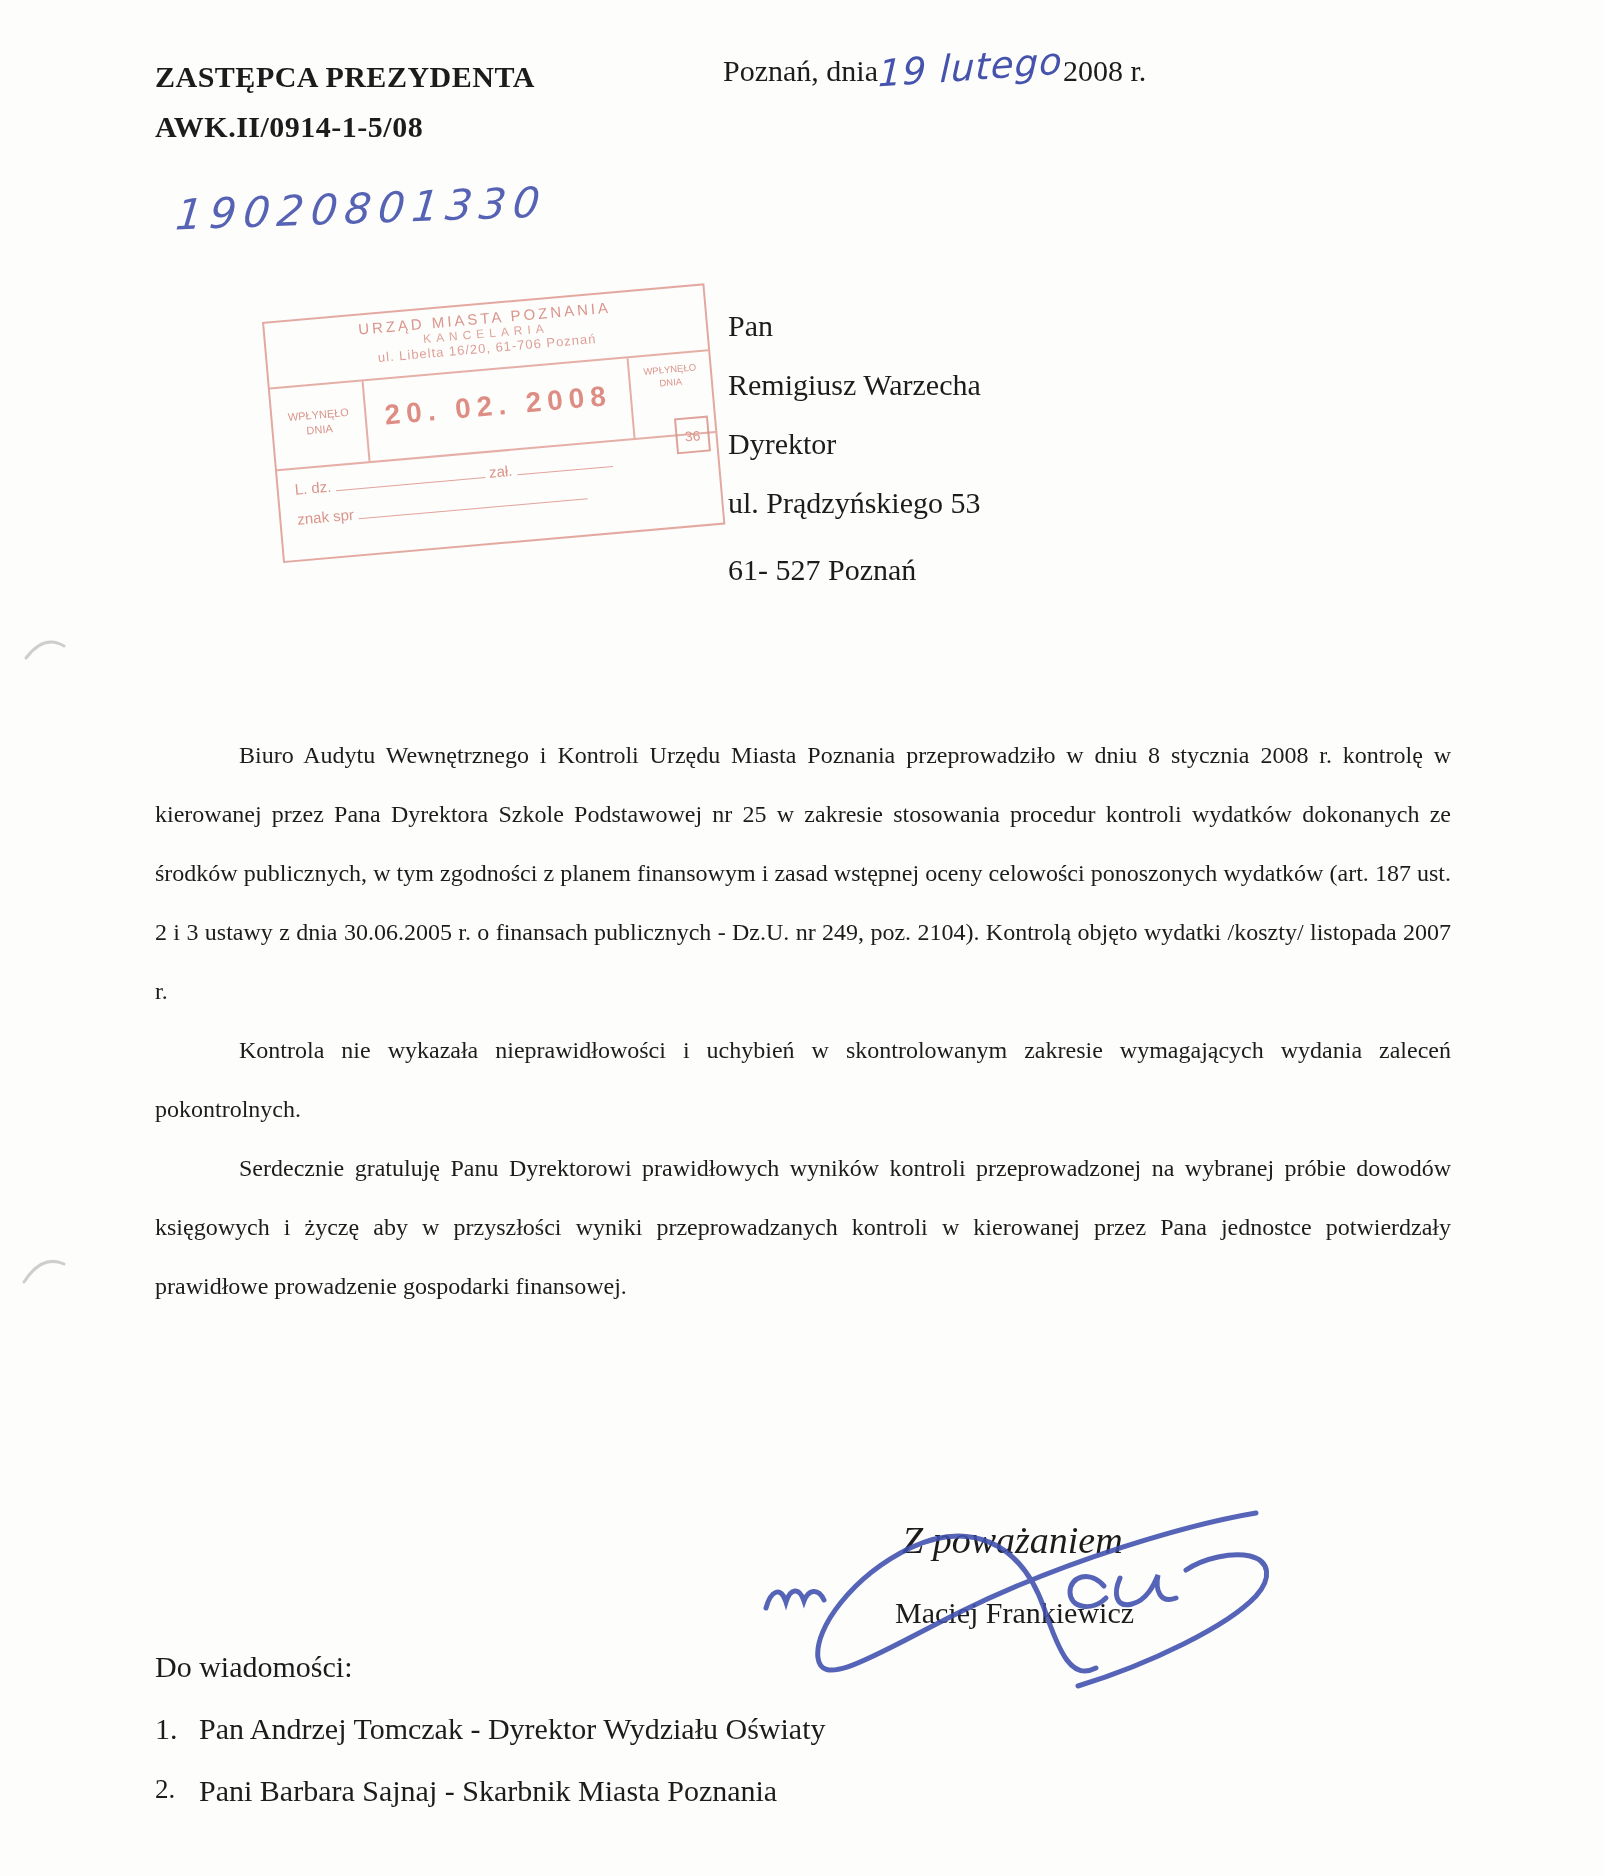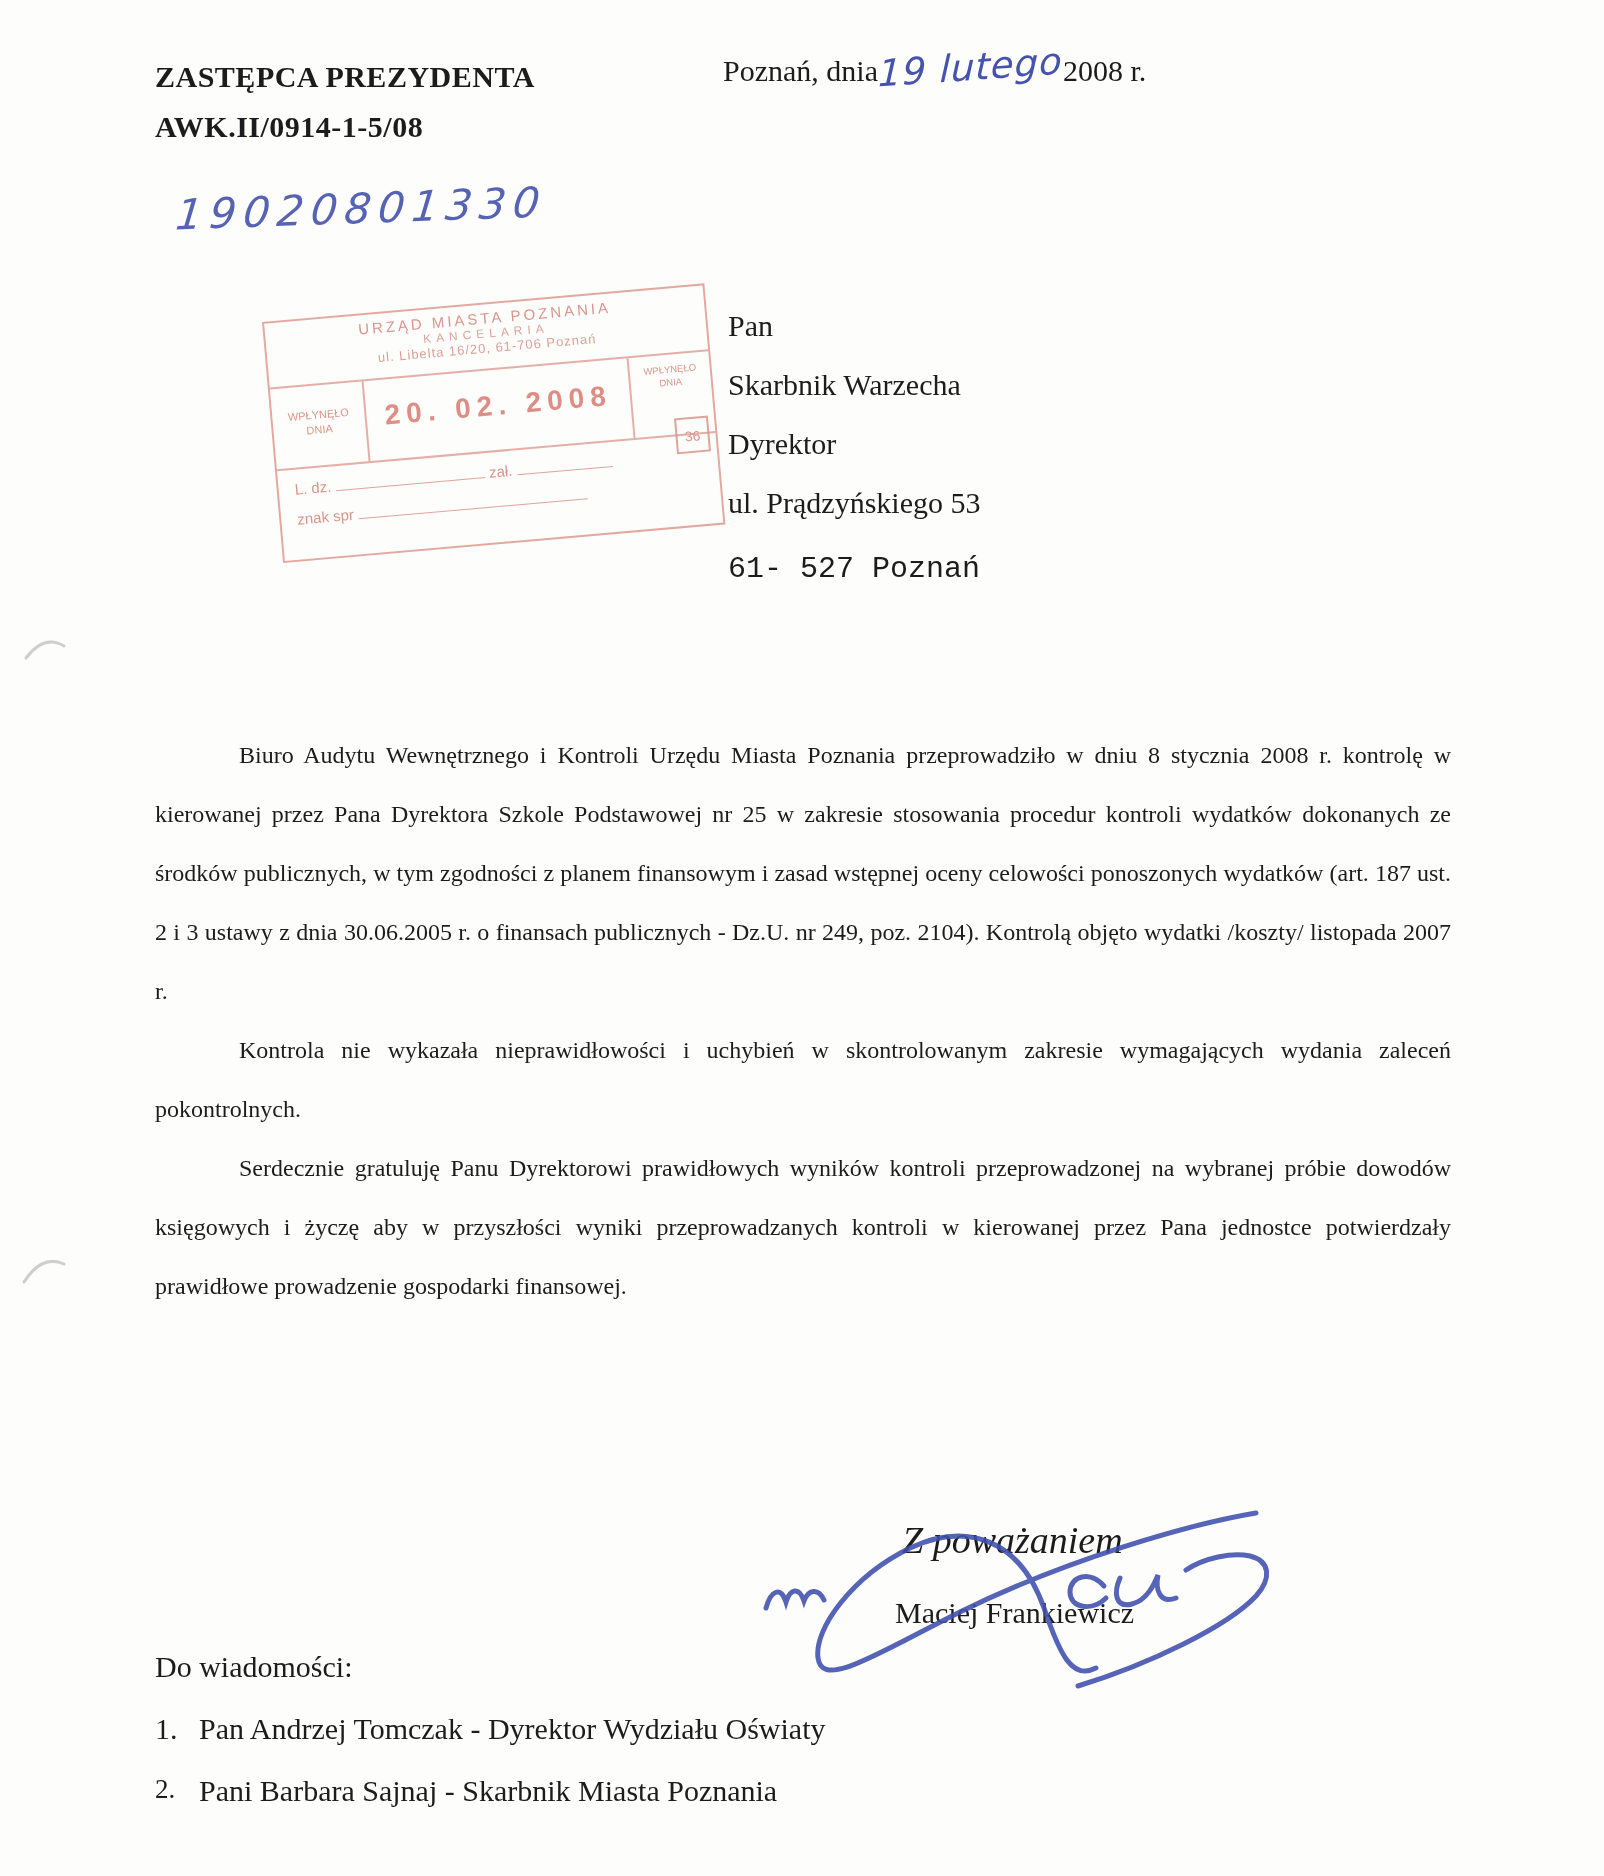--- a/index.html
+++ b/index.html
@@ -51,21 +51,21 @@
   .stamp-bottom{position:relative;height:84px;font-size:15px;padding:10px 0 0 16px;box-sizing:border-box;}
   .stamp-row{margin-bottom:12px;white-space:nowrap;}
   .uline{display:inline-block;border-bottom:1.5px solid rgba(213,125,114,.8);height:14px;vertical-align:baseline;}
   .stamp-box{
     position:absolute;right:6px;top:-18px;width:34px;height:36px;
     border:2px solid rgba(213,125,114,.8);text-align:center;line-height:34px;font-size:14px;box-sizing:border-box;
   }
 
   
   .recipient{left:728px;top:296px;font-size:30px;line-height:59px;}
-  .recipient .gap{margin-top:8px;font-family:Liberation Mono, monospace;}
+  .recipient .gap{margin-top:8px;}
 
   
   .letter-body{left:155px;top:726px;width:1296px;font-size:24px;line-height:59px;text-align:justify;}
   .letter-body p{margin:0;text-indent:84px;}
 
   
   .signoff-sal{left:902px;top:1518px;font-size:38px;font-style:italic;}
   .signoff-name{left:895px;top:1596px;font-size:30px;}
 
   
@@ -122,21 +122,21 @@
     <div class="stamp-row">
       <span>znak spr</span>
       <span class="uline" style="width:230px"></span>
     </div>
     <div class="stamp-box">36</div>
   </div>
 </div>
 
 <div class="abs recipient">
   <div>Pan</div>
-  <div>Skarbnik Warzecha</div>
+  <div>Remigiusz Warzecha</div>
   <div>Dyrektor</div>
   <div>ul. Prądzyńskiego 53</div>
   <div class="gap">61- 527 Poznań</div>
 </div>
 
 <div class="abs letter-body">
   <p>Biuro Audytu Wewnętrznego i Kontroli Urzędu Miasta Poznania przeprowadziło w dniu 8 stycznia 2008 r. kontrolę w kierowanej przez Pana Dyrektora Szkole Podstawowej nr 25 w zakresie stosowania procedur kontroli wydatków dokonanych ze środków publicznych, w tym zgodności z planem finansowym i zasad wstępnej oceny celowości ponoszonych wydatków (art. 187 ust. 2 i 3 ustawy z dnia 30.06.2005 r. o finansach publicznych - Dz.U. nr 249, poz. 2104).  Kontrolą objęto wydatki /koszty/ listopada 2007 r.</p>
   <p>Kontrola nie wykazała nieprawidłowości i uchybień  w skontrolowanym zakresie wymagających wydania zaleceń pokontrolnych.</p>
   <p>Serdecznie gratuluję Panu Dyrektorowi prawidłowych wyników kontroli przeprowadzonej na wybranej próbie dowodów księgowych i życzę aby w przyszłości wyniki przeprowadzanych kontroli w kierowanej przez Pana jednostce potwierdzały prawidłowe prowadzenie gospodarki finansowej.</p>
 </div>

